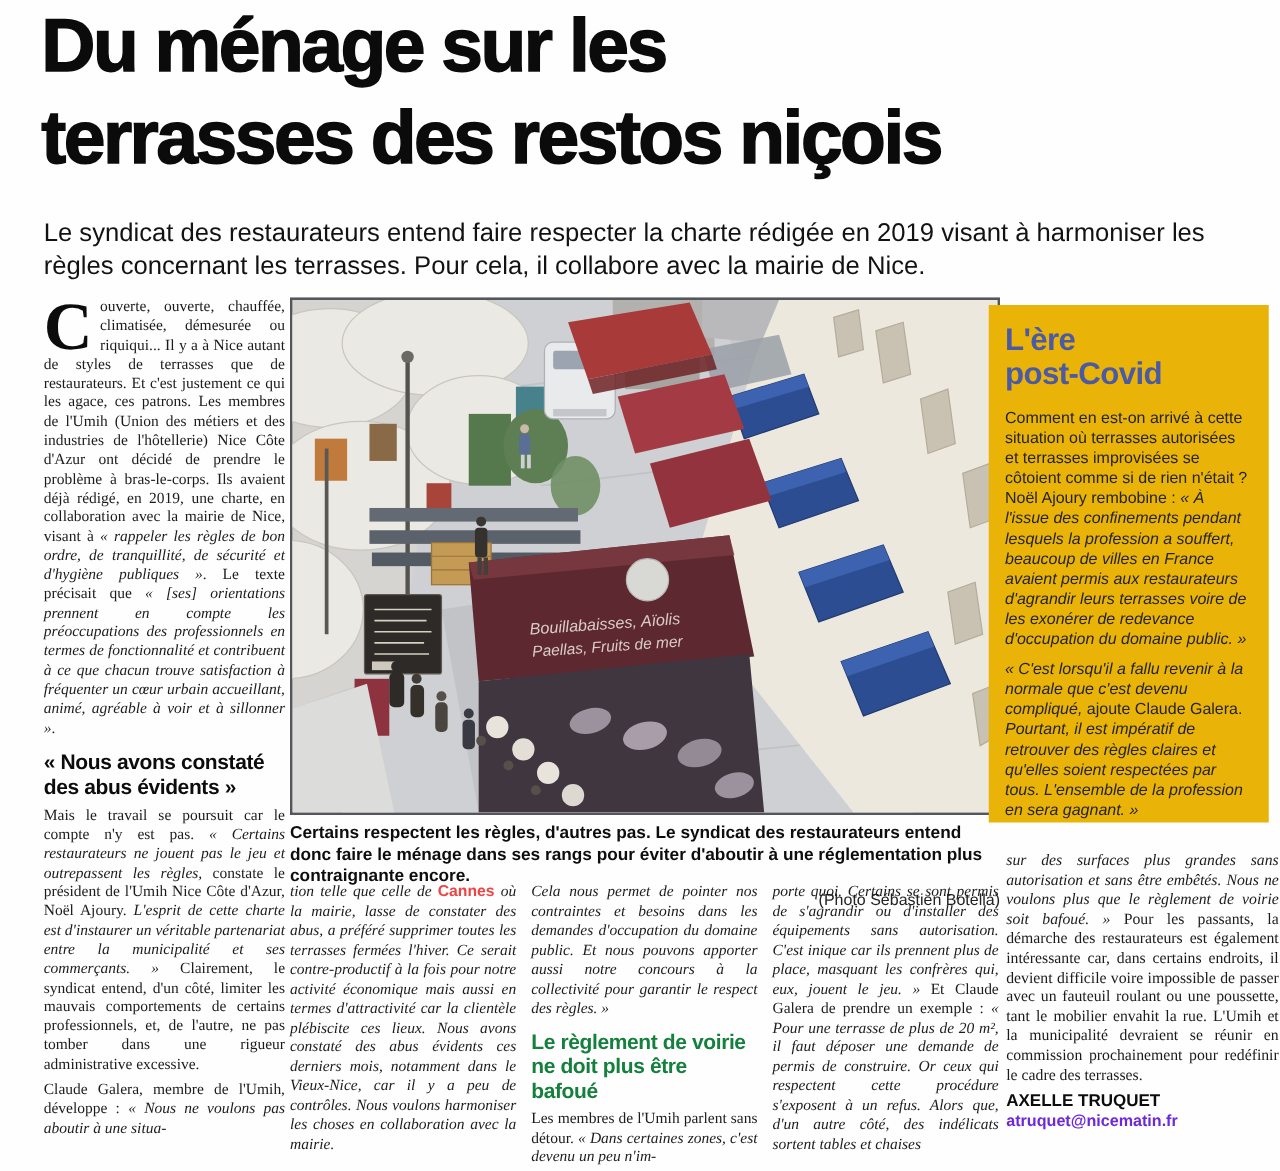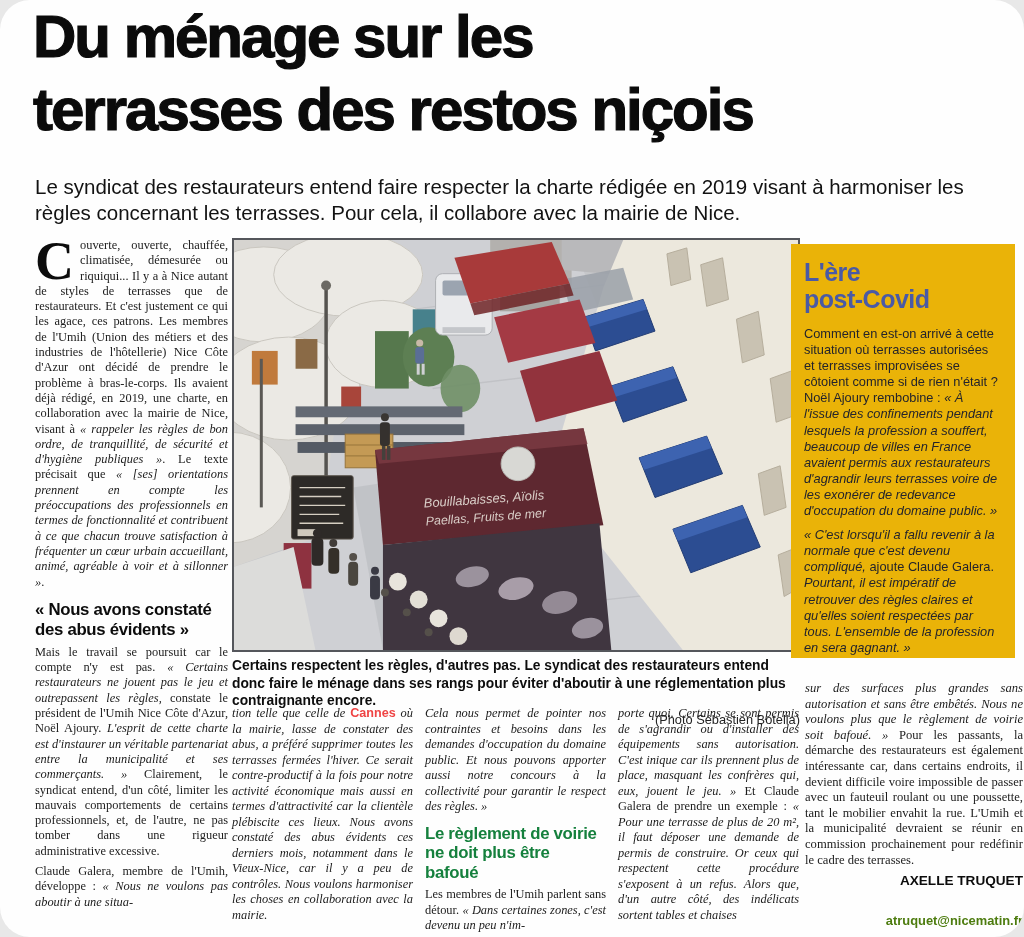--- a/index.html
+++ b/index.html
@@ -1,17 +1,17 @@
 <!DOCTYPE html>
 <html><head>
 <meta charset="utf-8">
 <style>
   html,body{margin:0;padding:0;background:#e8e8e8;}
   .page{position:relative;width:1024px;height:937px;background:#fefefe;overflow:hidden;
-        font-family:"Liberation Serif",serif;color:#161616;border-radius:30px;}
+        font-family:"Liberation Serif",serif;color:#161616;}
   
   .headline{position:absolute;left:33px;top:0px;font-family:"Liberation Sans",sans-serif;
             font-weight:bold;font-size:60px;line-height:73px;letter-spacing:-2px;color:#0b0b0b;
             -webkit-text-stroke:1.2px #0b0b0b;}
   
   .standfirst{position:absolute;left:35px;top:174px;width:930px;font-family:"Liberation Sans",sans-serif;
               font-size:20.5px;line-height:26px;color:#121212;}
   
   .colL{position:absolute;left:35px;top:238px;width:193px;font-size:12.4px;line-height:15.3px;
         text-align:justify;color:#1b1b1b;}
@@ -33,24 +33,24 @@
                 color:#4a5aa5;margin:0 0 13px;}
   .sidebar p{margin:0 0 8px;font-size:12.8px;line-height:16.1px;color:#24242b;}
   
   .bottomCols{position:absolute;left:232px;top:706px;width:568px;display:flex;gap:12px;}
   .bcol{width:181px;font-size:12.4px;line-height:15.5px;text-align:justify;color:#1b1b1b;}
   .bcol p{margin:0 0 6px;}
   .subheadB{font-family:"Liberation Sans",sans-serif;font-weight:bold;font-size:16.8px;line-height:19.5px;
             color:#15803d;margin:9px 0 5px;text-align:left;letter-spacing:-0.3px;}
   .col4{position:absolute;left:805px;top:681px;width:218px;font-size:12.6px;line-height:15.6px;
         text-align:justify;color:#1b1b1b;}
-  .byline{margin-top:3px;text-align:right;font-family:"Liberation Sans",sans-serif;font-weight:bold;
+  .byline{margin-top:3px;font-family:"Liberation Sans",sans-serif;font-weight:bold;
           font-size:13.6px;line-height:17px;color:#0c0c0c;}
-  .email{display:block;text-align:right;font-family:"Liberation Sans",sans-serif;font-weight:bold;
-         font-size:12.9px;color:#4d7c0f;text-decoration:none;margin-top:24px;}
+  .email{display:block;font-family:"Liberation Sans",sans-serif;font-weight:bold;
+         font-size:12.9px;color:#6d28d9;text-decoration:none;}
   
   .i{font-style:italic;}
   .link{color:#ef4444;font-weight:bold;font-family:"Liberation Sans",sans-serif;font-style:normal;font-size:12.6px;}
 </style>
 </head>
 <body>
 
 <div class="page">
 
   <div class="headline">

